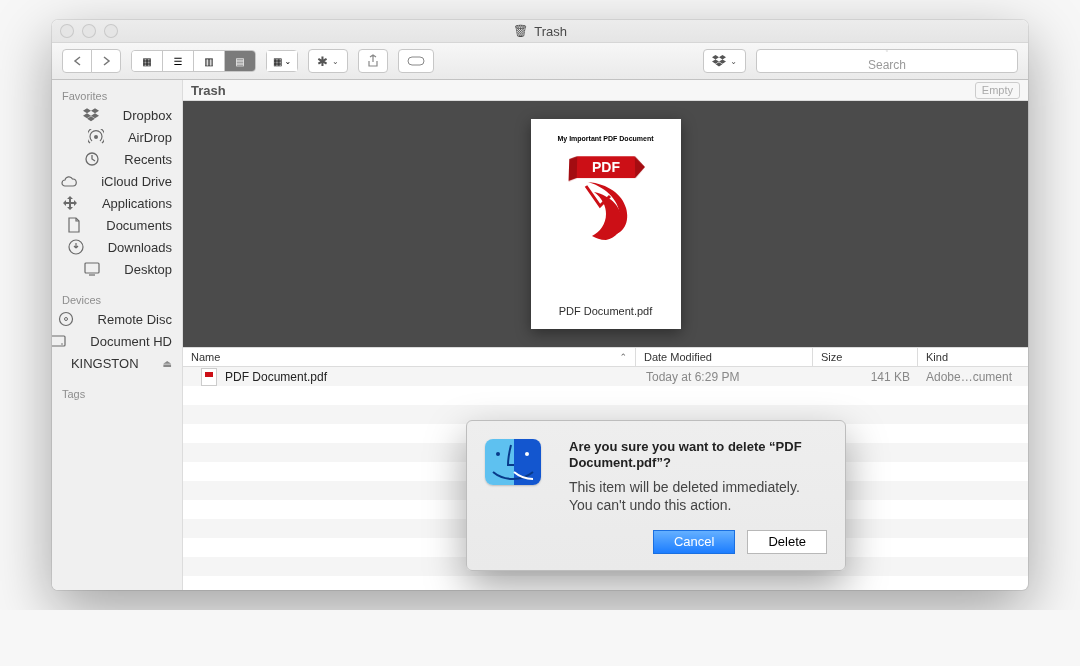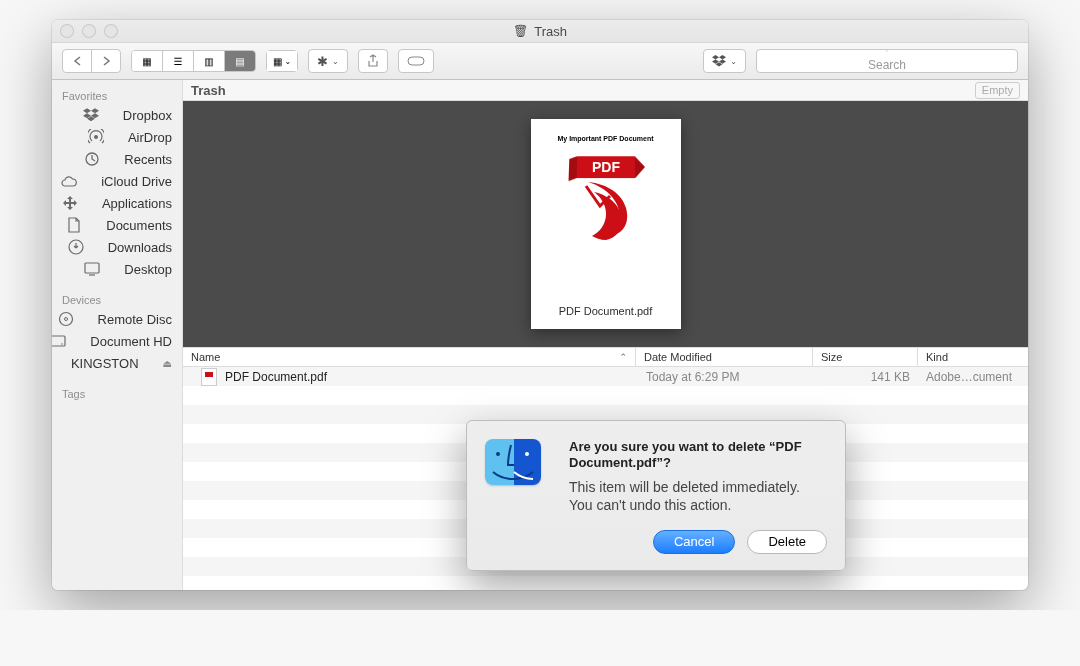--- a/index.html
+++ b/index.html
@@ -104,21 +104,21 @@
 .modal{position:absolute;left:414px;top:400px;width:380px;background:linear-gradient(#eeeeee,#eaeaea);border:1px solid #bdbdbd;border-radius:6px;box-shadow:0 16px 40px rgba(0,0,0,.35);padding:18px 18px 16px 18px;box-sizing:border-box;}
 .modal-body{display:flex;gap:28px;}
 .finder-ico{width:56px;height:46px;border-radius:8px;overflow:hidden;flex-shrink:0;position:relative;box-shadow:0 1px 2px rgba(0,0,0,.2);}
 .finder-ico .left{position:absolute;left:0;top:0;width:52%;height:100%;background:#5ec1f0;}
 .finder-ico .right{position:absolute;right:0;top:0;width:48%;height:100%;background:#1356cf;}
 .finder-ico svg{position:absolute;inset:0;}
 .modal-text{flex:1;}
 .modal-title{font-weight:700;font-size:13px;color:#222;line-height:1.25;}
 .modal-desc{font-size:14px;color:#444;margin-top:6px;line-height:1.3;}
 .modal-actions{display:flex;justify-content:flex-end;gap:12px;margin-top:16px;}
-.mbtn{height:22px;padding:0 20px;border-radius:12px;font-size:13px;display:flex;align-items:center;justify-content:center;border:1px solid #b8b8b8;background:#fff;}
+.mbtn{height:22px;padding:0 20px;border-radius:0;font-size:13px;display:flex;align-items:center;justify-content:center;border:1px solid #b8b8b8;background:#fff;}
 .mbtn.primary{background:linear-gradient(var(--blue-top),var(--blue-bottom));color:#fff;border:1px solid #1a6fe0;}
 
 svg{display:block;}
 </style>
 </head>
 <body>
 
 <div class="window">
 
   <div class="titlebar">

